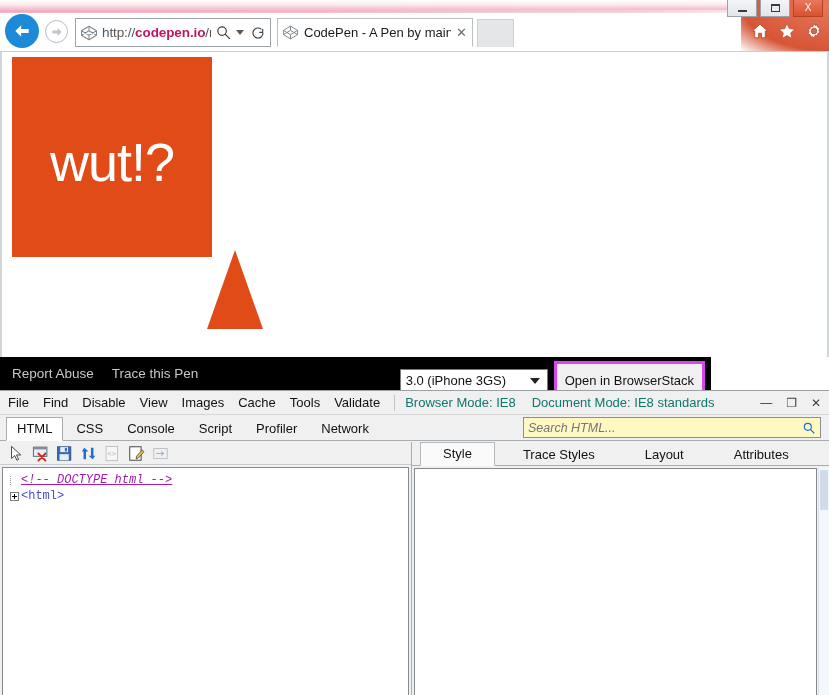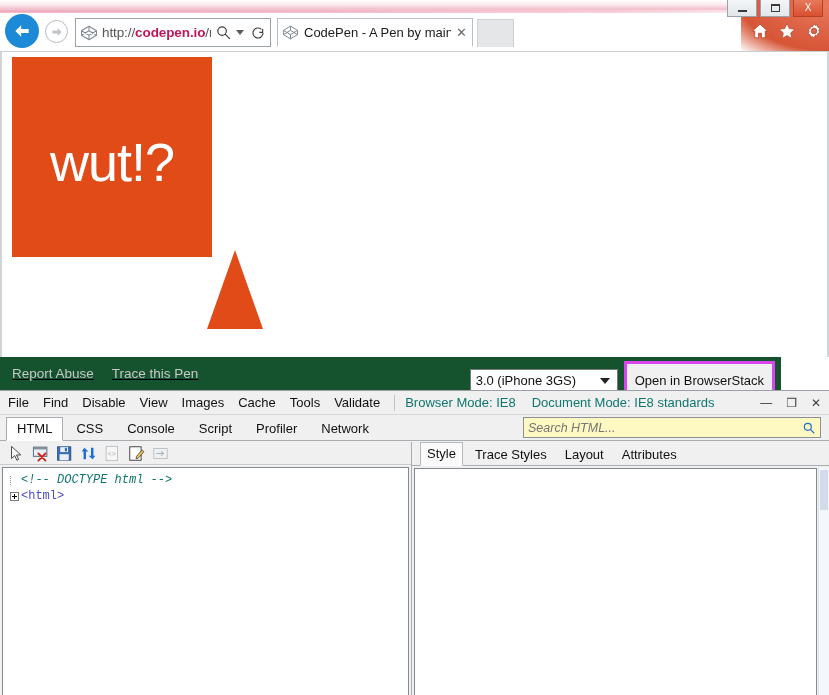--- a/index.html
+++ b/index.html
@@ -127,23 +127,23 @@
   .shape-triangle {
     position: absolute; left: 205px; top: 198px;
     width: 0; height: 0;
     border-left: 28px solid transparent;
     border-right: 28px solid transparent;
     border-bottom: 79px solid #e04b18;
   }
 
   
   .pen-bar {
-    position: absolute; left: 0; top: 357px; width: 781px; height: 33px;
-    background: #14532d;
-    display: flex; align-items: center; padding-left: 12px; text-decoration: underline;
+    position: absolute; left: 0; top: 357px; width: 711px; height: 33px;
+    background: #000000;
+    display: flex; align-items: center; padding-left: 12px;
   }
   .pen-link {
     color: #c7c7c7; font-size: 13.5px; margin-right: 18px;
   }
   .pen-right {
     position: absolute; right: 6px; top: 4px; display: flex; align-items: center; gap: 6px;
   }
   .pen-select {
     width: 148px; height: 23px; background: #fff; border: 1px solid #7a7a7a;
     font-size: 13px; color: #111; display: flex; align-items: center;
@@ -226,31 +226,31 @@
     width: 9px; height: 9px; border: 1px solid #7d7d7d; background: #fff;
     position: relative; display: block;
   }
   .expander:before {
     content: ""; position: absolute; left: 1px; top: 3.5px; width: 5px; height: 1px; background: #000;
   }
   .expander:after {
     content: ""; position: absolute; left: 3px; top: 1.5px; width: 1px; height: 5px; background: #000;
   }
   .dots { width: 9px; height: 9px; display:block; border-left: 1px dotted #9b9b9b; }
-  .tok-comment { color: #0f766e; font-style: italic; }
+  .tok-comment { color: #a21caf; font-style: italic; text-decoration: underline; }
   .tok-punct { color: #4b4bd0; }
 
   .dt-right {
     flex: 1 1 auto; background: #f0f0f0; position: relative;
   }
   .dt-rtabs {
     height: 24px; display: flex; align-items: flex-end; padding-left: 8px;
     border-bottom: 1px solid #a8adb2;
   }
-  .rtab { font-size: 13px; color: #111; padding: 3px 6px 4px; margin-right: 6px; position: relative; top:1px;}
+  .rtab { font-size: 13px; color: #111; padding: 3px 22px 4px; margin-right: 6px; position: relative; top:1px;}
   .rtab.active { background: #fafafa; border: 1px solid #b5babf; border-bottom-color: #fafafa; }
   .dt-rpanel {
     position: absolute; left: 2px; top: 26px; right: 12px; bottom: 5px;
     background: #fff; border: 1px solid #848a90;
   }
   .dt-scroll {
     position: absolute; right: 0; top: 26px; bottom: 5px; width: 11px;
     background: #f4f7fb; border-left: 1px solid #dbe2ea;
   }
   .dt-scroll-thumb { position:absolute; left:1px; right:1px; top:2px; height:40px; background:#d2dce8; }

